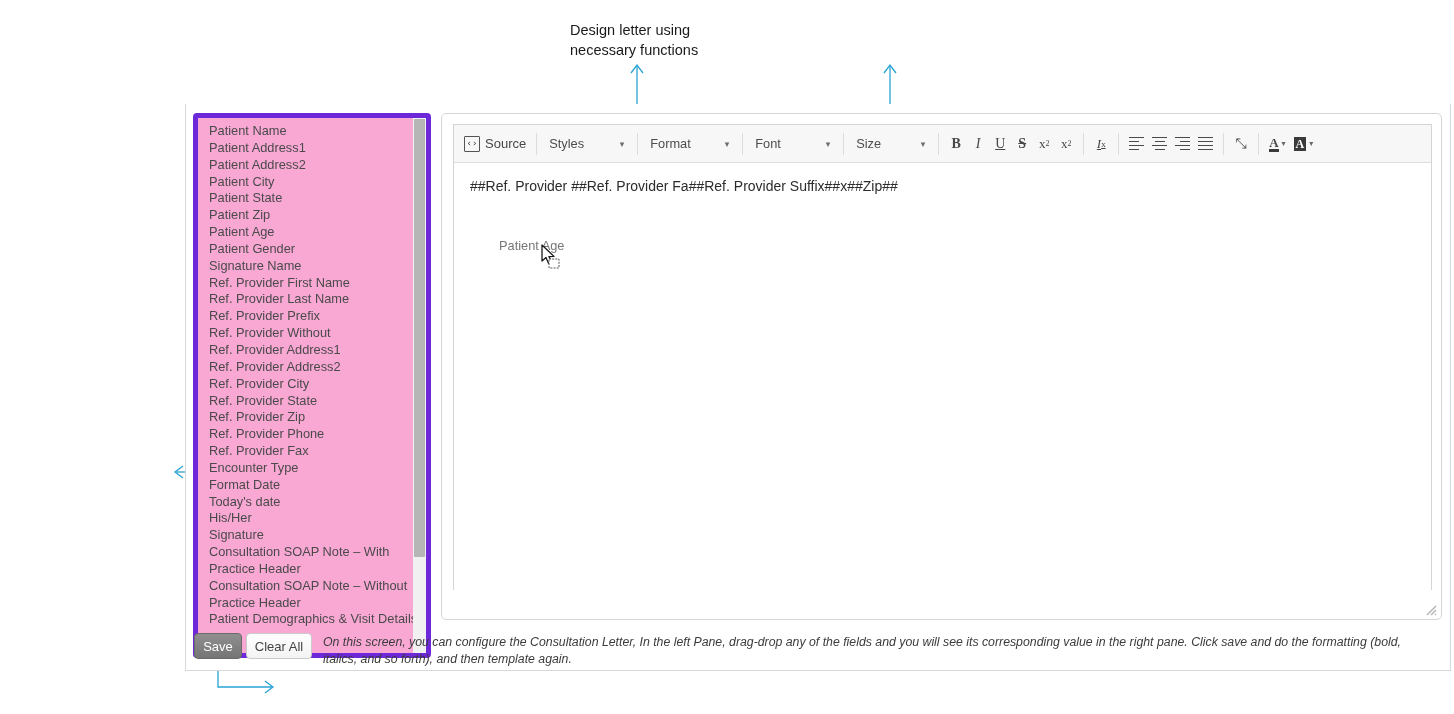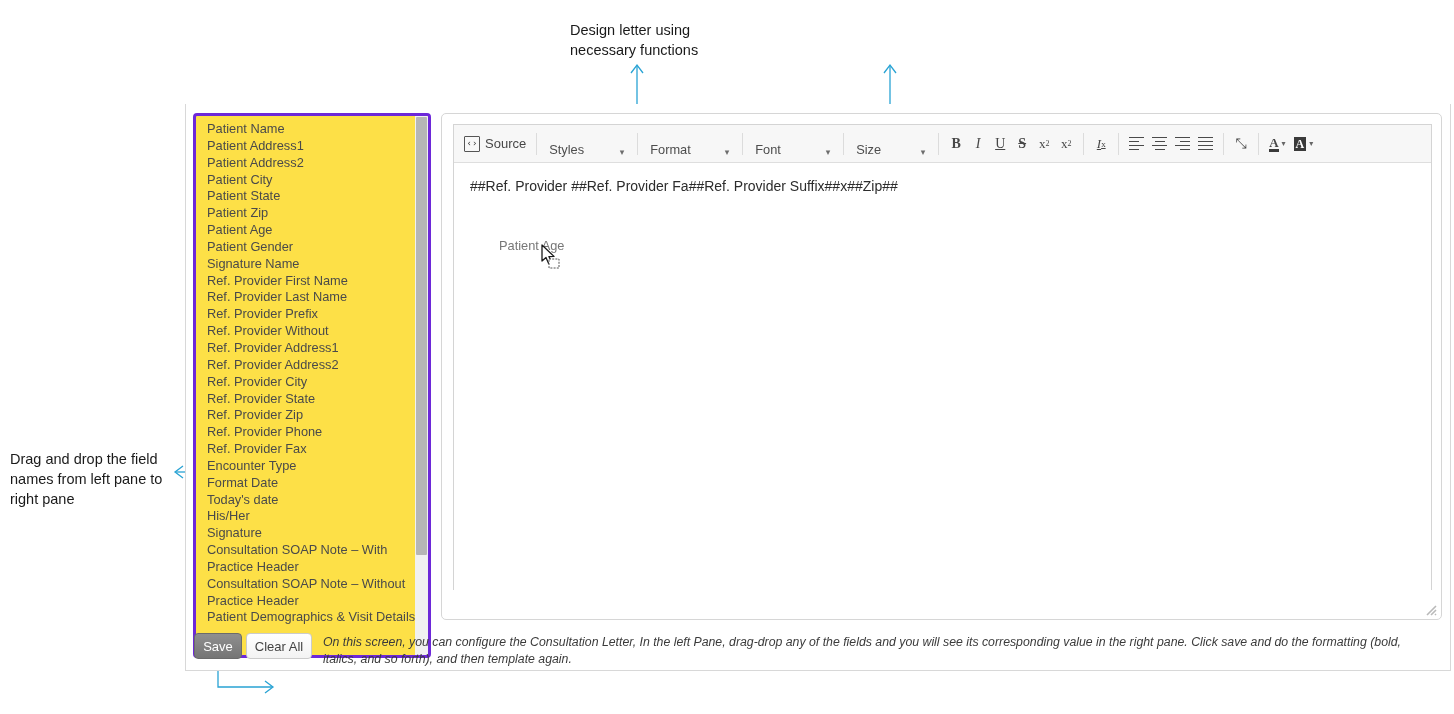--- a/index.html
+++ b/index.html
@@ -45,22 +45,22 @@
     background: #fff;
     border-left: 1px solid #d8d8d8;
     border-right: 1px solid #d8d8d8;
     border-bottom: 1px solid #d8d8d8;
   }
 
   
   .field-pane {
     position: absolute; left: 193px; top: 103px;
     width: 238px; height: 545px;
-    background: #fde047;
-    border: 3px solid #6d28d9;
+    background: #f9a8d4;
+    border: 5px solid #6d28d9;
     border-radius: 4px;
     overflow: hidden;
   }
   .field-list {
     position: absolute; left: 0; top: 5px;
     width: 222px; height: 500px;
     padding: 0;
     margin: 0;
     list-style: none;
   }
@@ -109,21 +109,21 @@
   .tb-sep {
     width: 1px; height: 22px; background: #dcdcdc; margin: 0 6px;
   }
   .tb-btn {
     display: flex; align-items: center; justify-content: center;
     height: 26px; min-width: 22px; padding: 0 4px;
     color: #474747; font-size: 13px; cursor: pointer;
     border-radius: 2px;
   }
   .tb-combo {
-    display: flex; align-items: flex-end;
+    display: flex; align-items: center;
     height: 26px; cursor: pointer; color: #4d4d4d; font-size: 12.8px;
   }
   .tb-combo .label { padding-left: 6px; }
   .tb-combo .caret {
     margin-left: auto; padding-right: 7px;
     color: #6d6d6d; font-size: 9px;
   }
   .combo-styles { width: 88px; }
   .combo-format { width: 92px; }
   .combo-font   { width: 88px; }
@@ -225,23 +225,20 @@
     <path d="M183 456 L175 462 L183 468" stroke="#29a3d4" stroke-width="1.3" fill="none"></path>
 
     <path d="M218 637 L218 677 L272 677" stroke="#29a3d4" stroke-width="1.3" fill="none"></path>
     <path d="M265 671 L273 677 L265 683" stroke="#29a3d4" stroke-width="1.3" fill="none"></path>
   </svg>
 
   <div class="annot" style="left:570px; top:10px; width:180px;">Design letter using
 necessary functions</div>
 
 
-  <div class="annot" style="left:10px; top:439px; width:175px;">Drag and drop the field
-names from left pane to
-right pane</div>
 
 
   <div class="dialog-body"></div>
 
 
   <div class="field-pane">
     <ul class="field-list" id="field-list">
         <li class="field-item">Patient Name</li>
         <li class="field-item">Patient Address1</li>
         <li class="field-item">Patient Address2</li>

